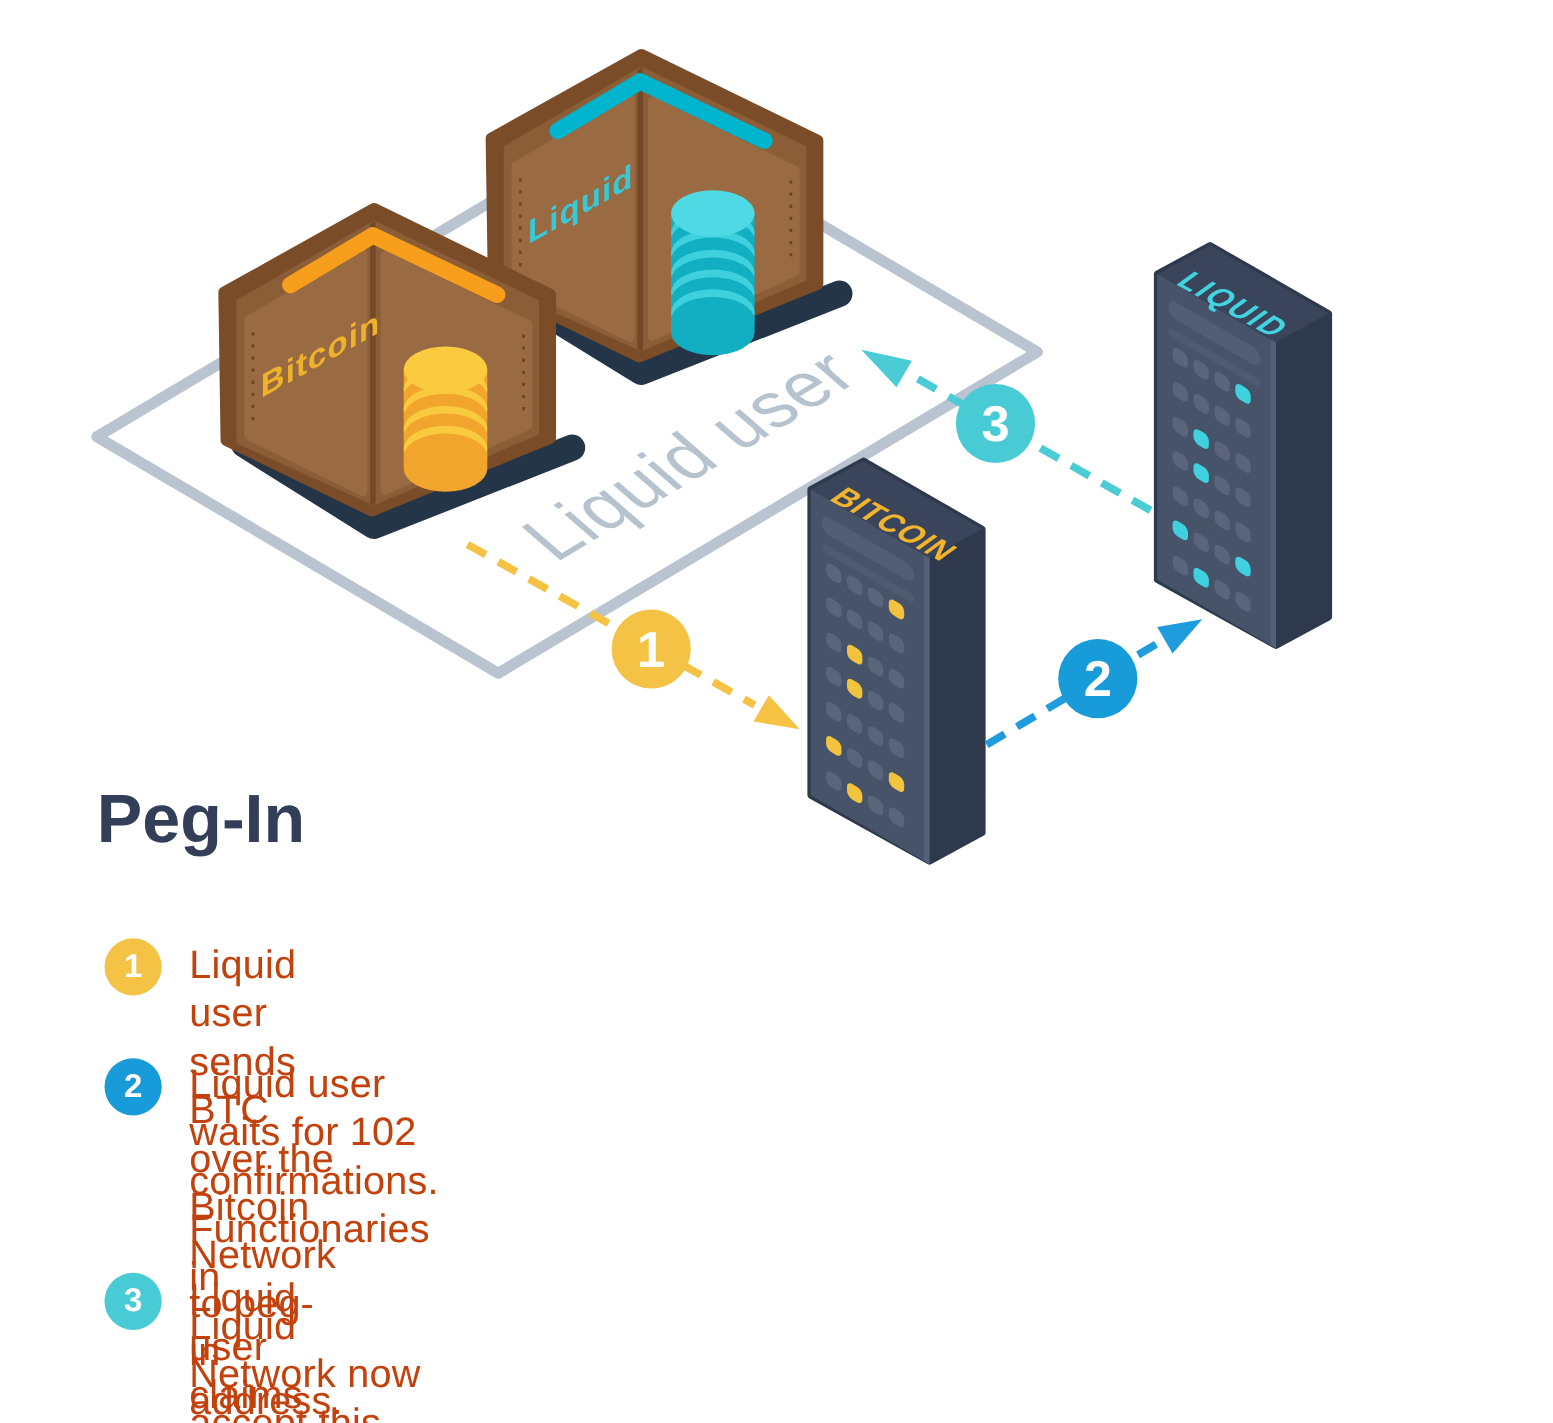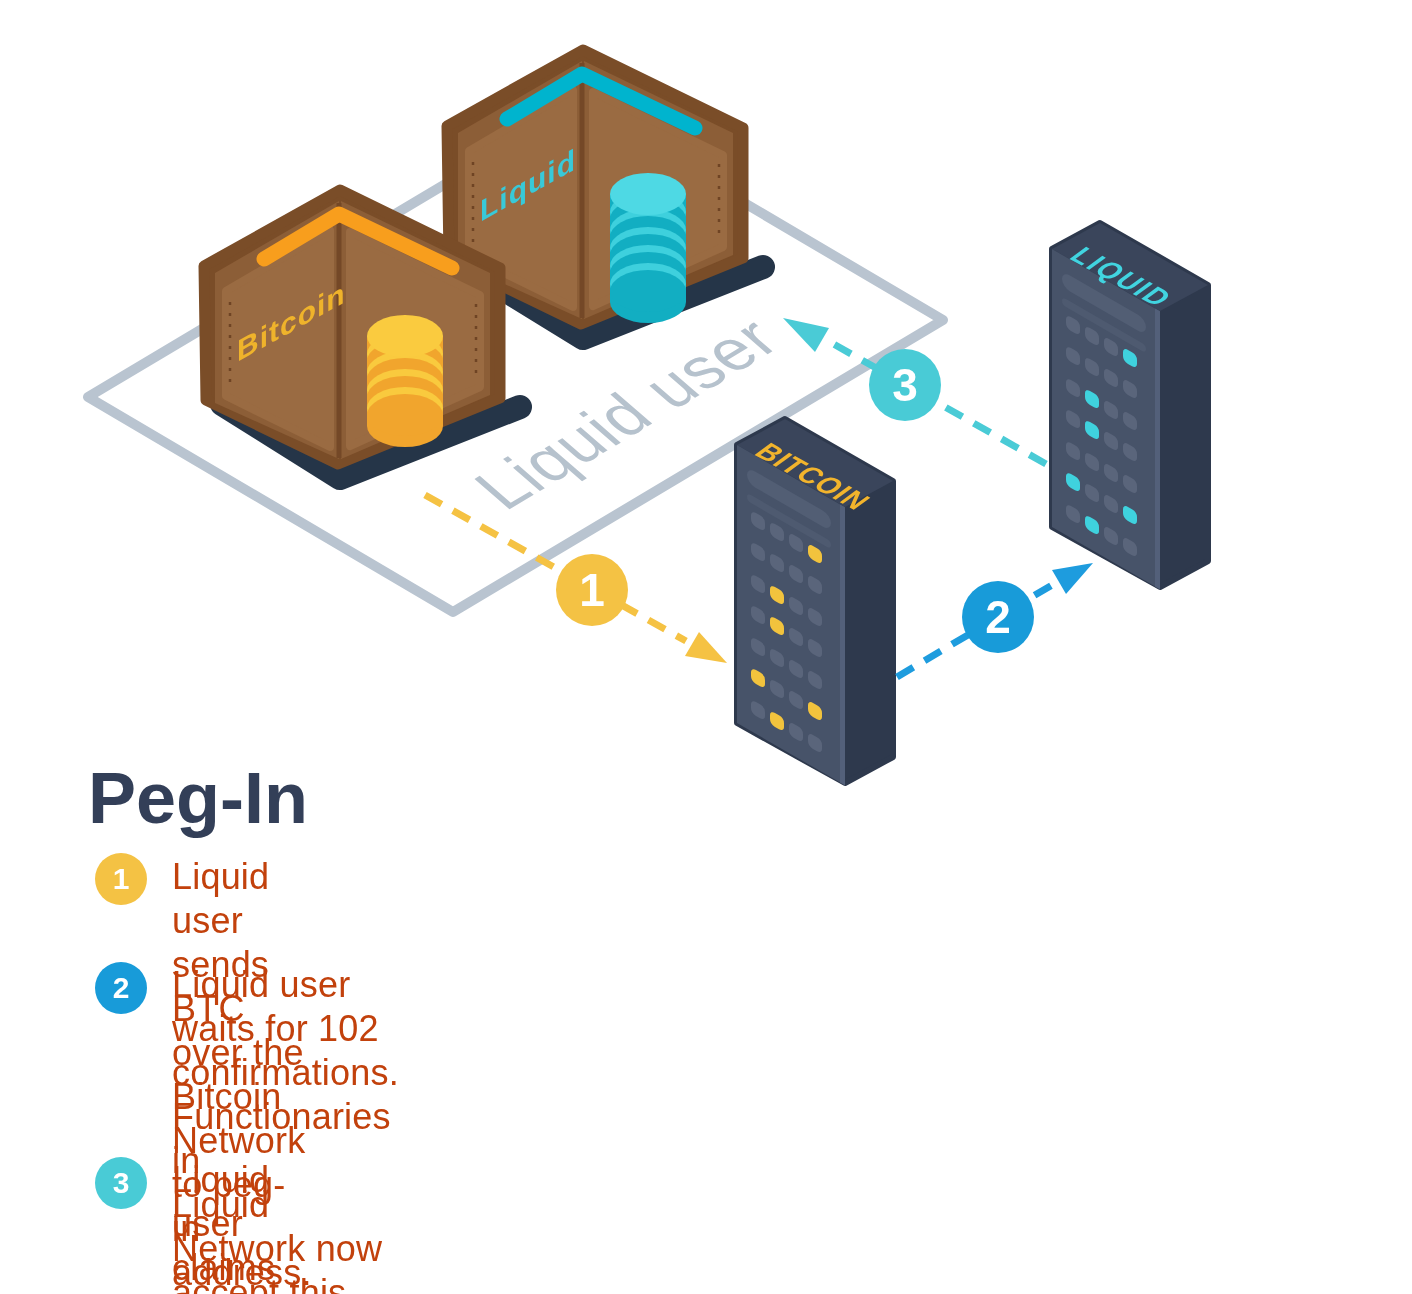--- a/index.html
+++ b/index.html
@@ -8,21 +8,21 @@
   svg{position:absolute;left:0;top:0;}
 
   
   .d{fill:#5A657B;}
   .a{fill:var(--acc,#F2C33D);}
   .vent{fill:#525E74;}
   .vent2{fill:#4E5A70;}
 
   .title{
     position:absolute;left:88px;top:714px;
-    font-size:72px;font-weight:bold;color:#333F58;letter-spacing:0px;line-height:1;margin-top:48px;
+    font-size:62px;font-weight:bold;color:#333F58;letter-spacing:0px;line-height:1;
   }
   .step{position:absolute;left:0;}
   .badge{
     position:absolute;left:95px;width:52px;height:52px;border-radius:50%;
     display:flex;align-items:center;justify-content:center;
     color:#fff;font-size:30px;font-weight:bold;
   }
   .step-text{
     position:absolute;left:172px;
     font-size:36px;line-height:44px;color:#c2410c;

